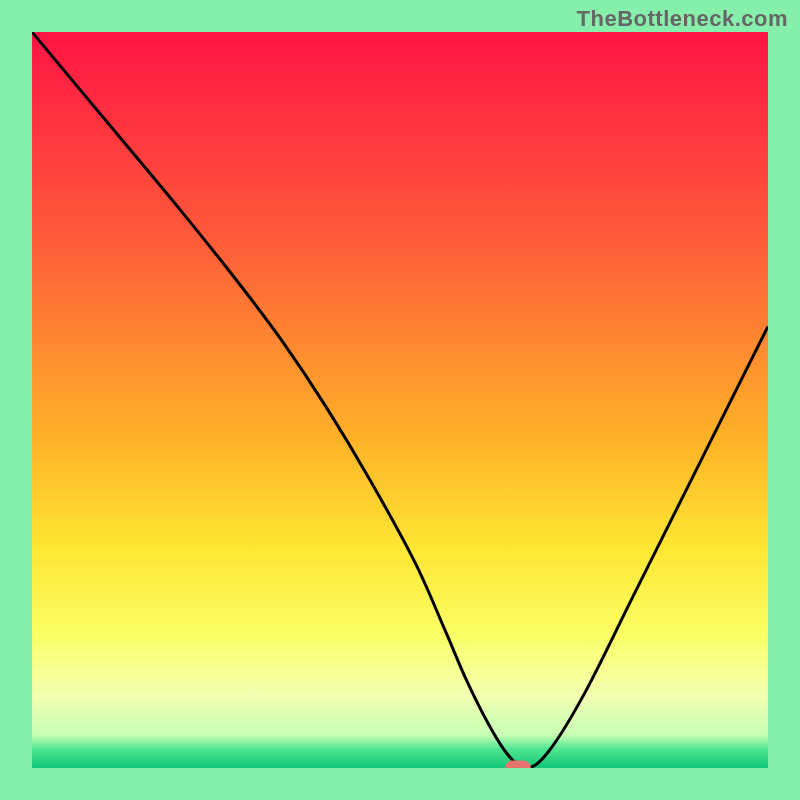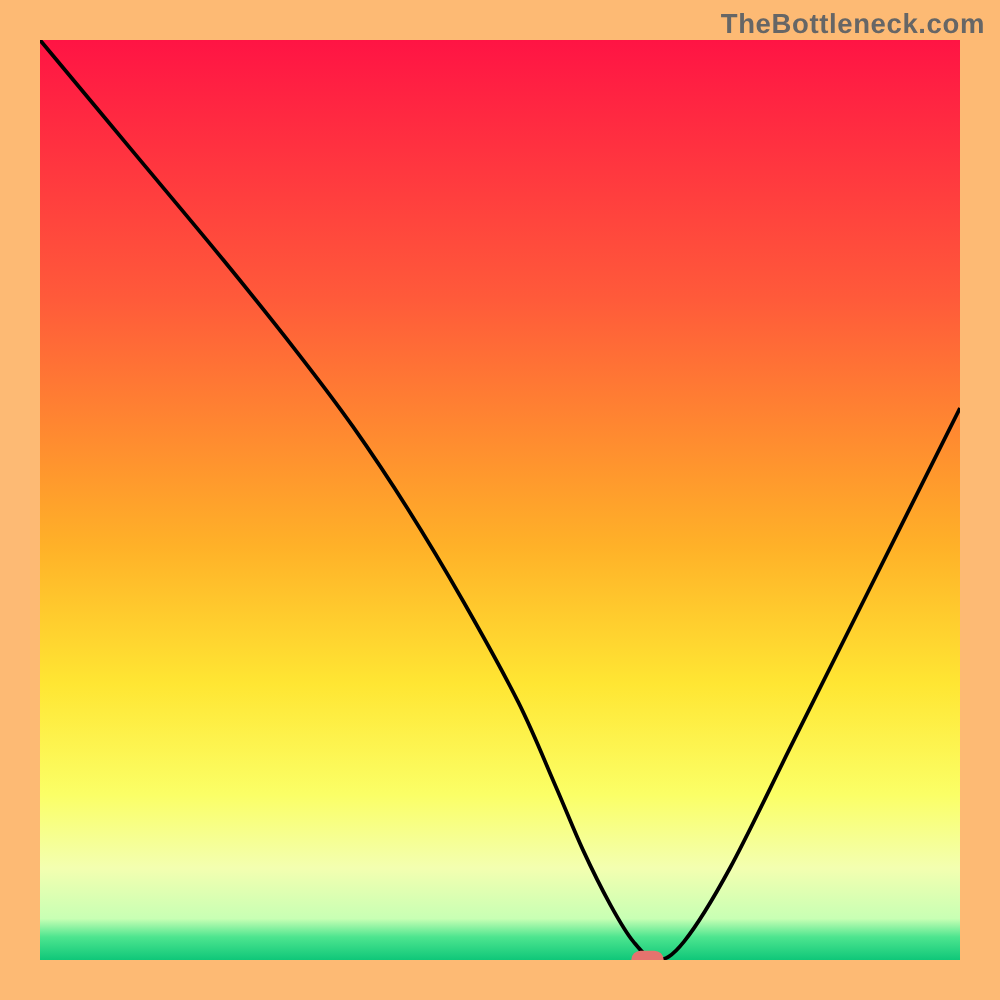--- a/index.html
+++ b/index.html
@@ -8,21 +8,21 @@
     width: 800px;
     height: 800px;
     background: #000;
     font-family: Arial, Helvetica, sans-serif;
     overflow: hidden;
   }
   .frame {
     position: relative;
     width: 800px;
     height: 800px;
-    background: #fdba74;
+    background: #86efac;
   }
   .watermark {
     position: absolute;
     top: 6px;
     right: 12px;
     color: #666;
     font-size: 22px;
     font-weight: 600;
     letter-spacing: 0.5px;
     z-index: 20;

